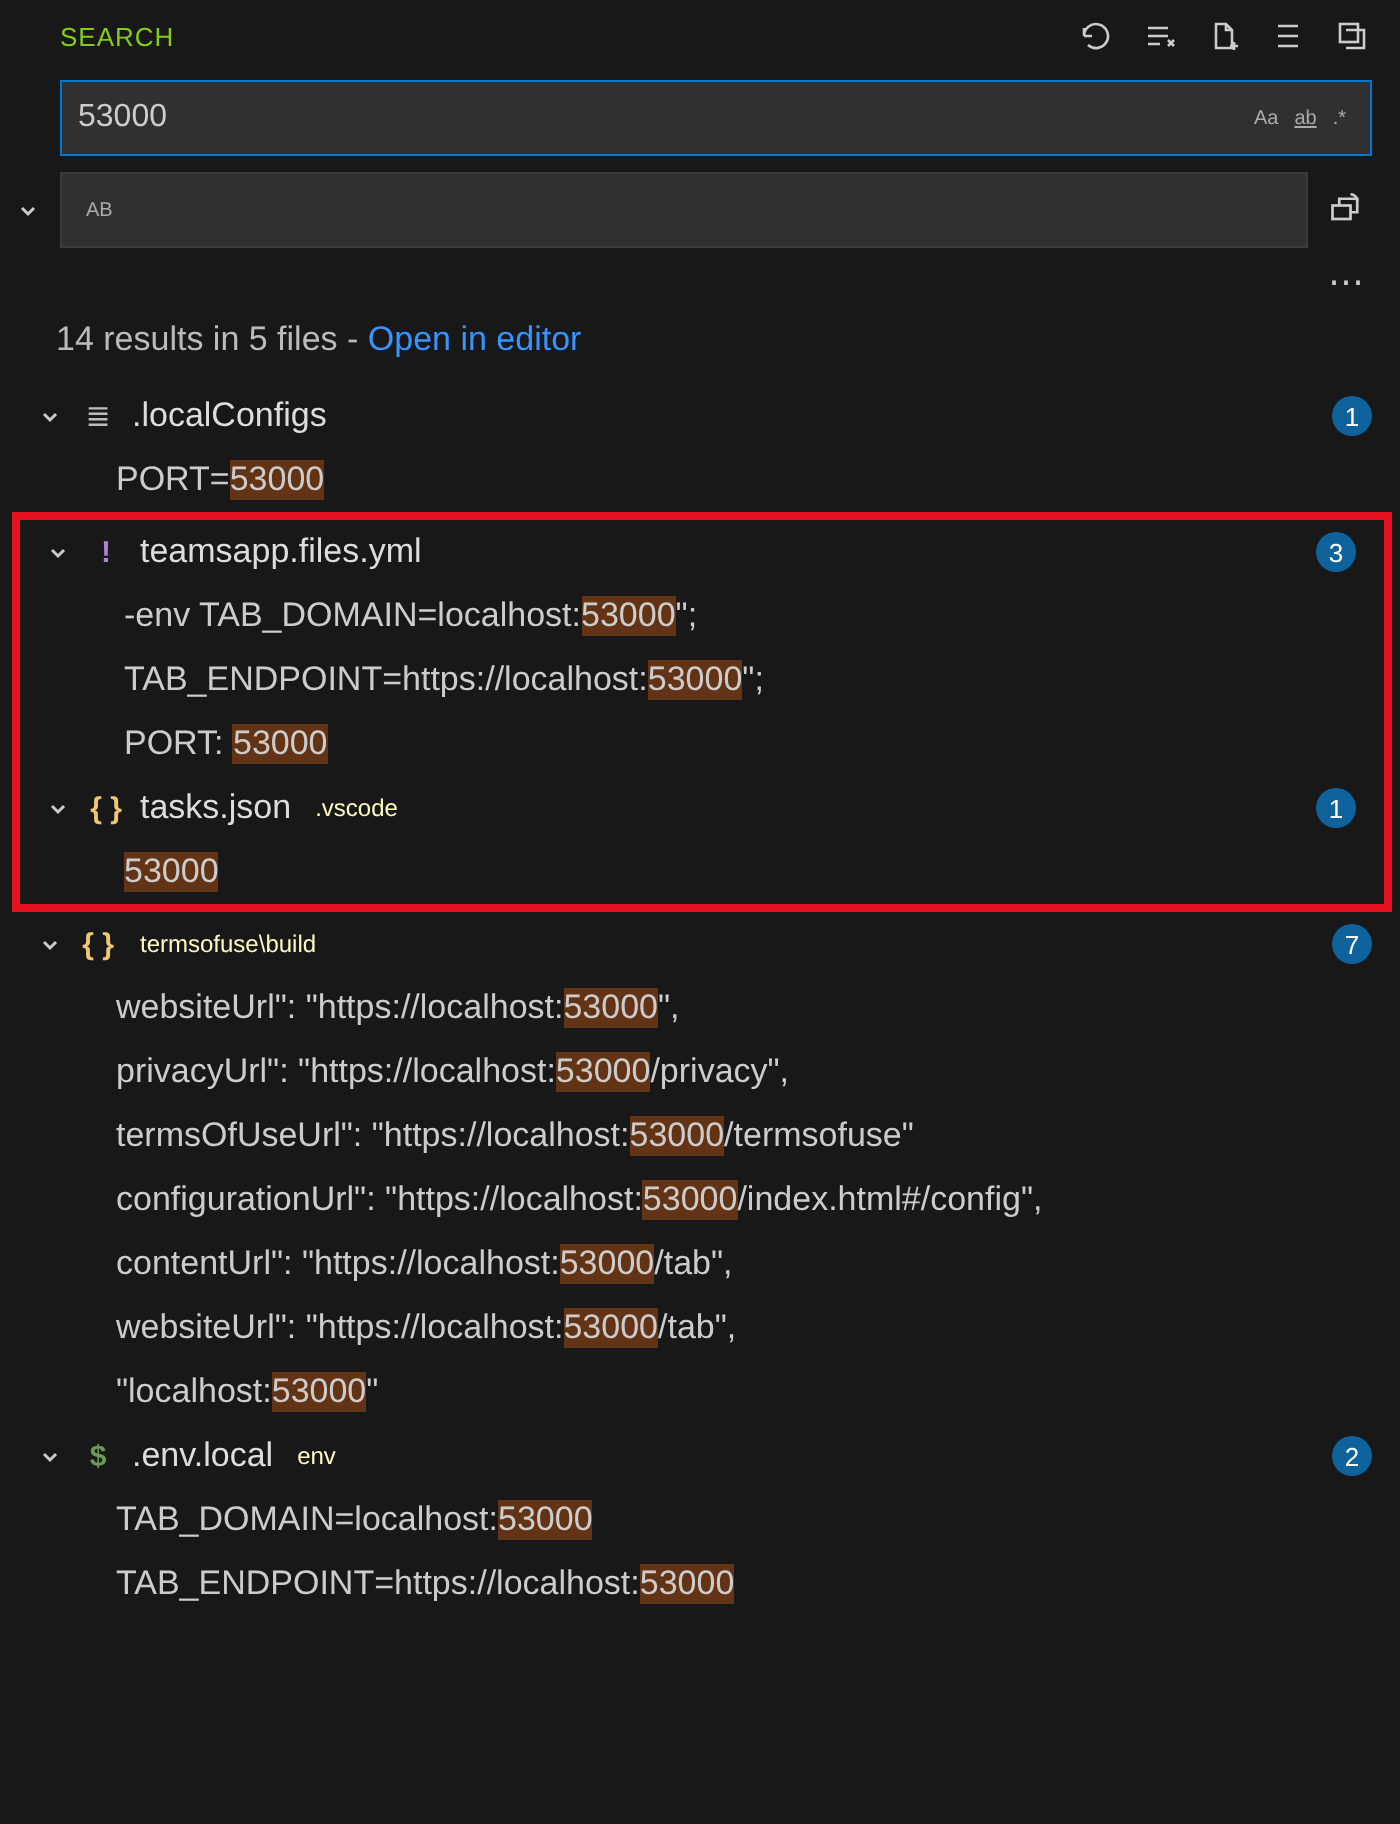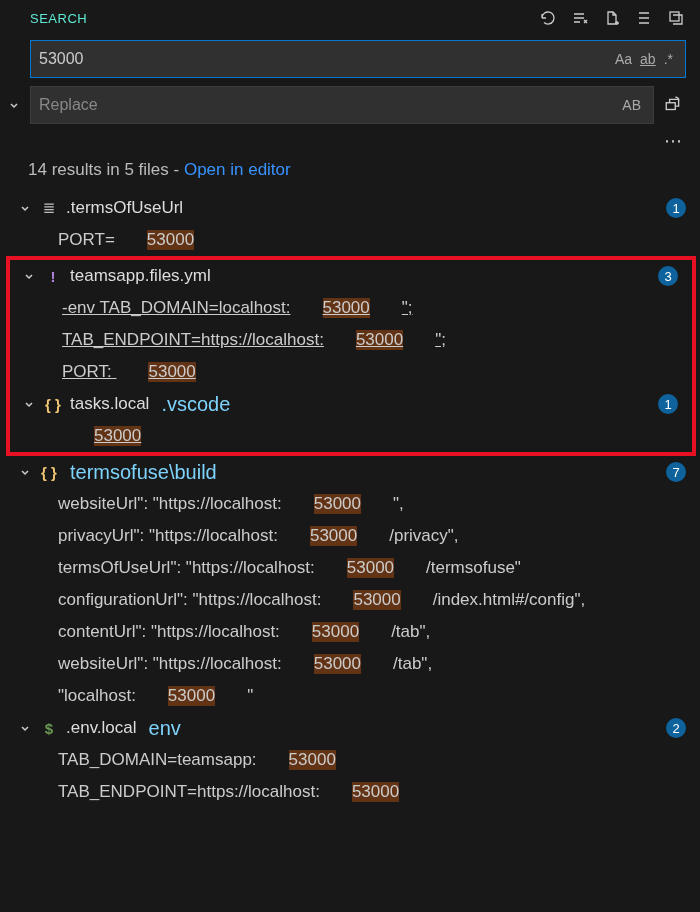--- a/index.html
+++ b/index.html
@@ -14,21 +14,21 @@
   }
   .header {
     display: flex;
     align-items: center;
     padding: 8px 14px 8px 30px;
     height: 36px;
   }
   .header-title {
     font-size: 13px;
     letter-spacing: 0.5px;
-    color: #5eead4;
+    color: #84cc16;
     flex: 1;
   }
   .header-actions {
     display: flex;
     gap: 12px;
   }
   .icon-btn {
     width: 20px;
     height: 20px;
     display: flex;
@@ -65,21 +65,21 @@
     background: transparent;
     border: none;
     outline: none;
     color: #ccc;
     font-size: 16px;
     font-family: inherit;
   }
   .input-wrap input::placeholder { color: #888; }
   .input-affordance {
     color: #aaa;
-    font-size: 14px;
+    font-size: 10px;
     padding: 0 4px;
     cursor: pointer;
     display: inline-flex;
     align-items: center;
   }
   .replace-all {
     width: 26px;
     display: flex;
     justify-content: center;
   }
@@ -111,21 +111,21 @@
     align-items: center;
     justify-content: center;
   }
   .chevron svg { stroke: #ccc; stroke-width: 1.5; fill: none; }
   .file-icon { width: 18px; display: inline-flex; justify-content: center; font-size: 15px; }
   .fi-lines { color: #bbb; }
   .fi-yaml { color: #b180d7; font-weight: bold; }
   .fi-json { color: #f0c674; font-weight: bold; }
   .fi-env { color: #6a9955; font-weight: bold; }
   .file-name { color: #ddd; font-size: 17px; }
-  .file-path { color: #7dd3fc; font-size: 20px; margin-left: 4px; }
+  .file-path { color: #fef9c3; font-size: 12px; margin-left: 4px; }
   .badge {
     margin-left: auto;
     background: #0e639c;
     color: #fff;
     border-radius: 10px;
     min-width: 20px;
     height: 20px;
     font-size: 13px;
     display: flex;
     align-items: center;
@@ -133,31 +133,30 @@
     padding: 0 6px;
   }
   .match-row {
     padding: 4px 14px 4px 58px;
     font-size: 17px;
     color: #ccc;
     height: 32px;
     display: flex;
     align-items: center;
     white-space: pre;
-    gap: 32px;
   }
   .hl {
     background: #623315;
   }
   .red-box {
     border: 4px solid #e81123;
     margin: 0 4px 0 6px;
   }
   .red-box .file-row { padding-left: 12px; }
-  .red-box .match-row { padding-left: 52px; text-decoration: underline; }
+  .red-box .match-row { padding-left: 52px; }
 </style>
 </head>
 <body>
 
 <div class="header">
   <div class="header-title">SEARCH</div>
   <div class="header-actions">
     <span class="icon-btn">
         <svg viewBox="0 0 16 16" width="16" height="16">
           <path d="M2 8a6 6 0 1 1 2 4.5M2 8V4m0 4h4"></path>
@@ -202,21 +201,20 @@
 
 <div class="search-row">
   <div class="expand-col">
     <span class="chevron">
         <svg viewBox="0 0 12 12" width="12" height="12">
           <path d="M3 5l3 3 3-3"></path>
         </svg>
       </span>
   </div>
   <div class="input-wrap">
-    <input placeholder="Replace" style="">
     <span class="input-affordance">AB</span>
   </div>
   <div class="replace-all">
     <svg viewBox="0 0 16 16" width="18" height="18" style="stroke:#ccc;fill:none;stroke-width:1.2">
         <rect x="2" y="6" width="8" height="6"></rect>
         <path d="M5 6V3h8v6h-3"></path>
         <path d="M10 1a3 3 0 0 1 3 3"></path>
       </svg>
   </div>
 </div>
@@ -228,21 +226,21 @@
 </div>
 
 <div class="results" id="results">
     <div class="file-row">
       <span class="chevron">
         <svg viewBox="0 0 12 12" width="12" height="12">
           <path d="M3 5l3 3 3-3"></path>
         </svg>
       </span>
       <span class="file-icon fi-lines">≣</span>
-      <span class="file-name">.termsOfUseUrl</span>
+      <span class="file-name">.localConfigs</span>
       <span class="badge">1</span>
     </div>
     <div class="match-row"><span>PORT=</span><span class="hl">53000</span><span></span></div>
     <div class="red-box">
       <div class="file-row">
         <span class="chevron">
           <svg viewBox="0 0 12 12" width="12" height="12">
             <path d="M3 5l3 3 3-3"></path>
           </svg>
         </span>
@@ -253,21 +251,21 @@
       <div class="match-row"><span>-env TAB_DOMAIN=localhost:</span><span class="hl">53000</span><span>";</span></div>
       <div class="match-row"><span>TAB_ENDPOINT=https://localhost:</span><span class="hl">53000</span><span>";</span></div>
       <div class="match-row"><span>PORT: </span><span class="hl">53000</span><span></span></div>
       <div class="file-row">
         <span class="chevron">
           <svg viewBox="0 0 12 12" width="12" height="12">
             <path d="M3 5l3 3 3-3"></path>
           </svg>
         </span>
         <span class="file-icon fi-json">{ }</span>
-        <span class="file-name">tasks.local</span>
+        <span class="file-name">tasks.json</span>
         <span class="file-path">.vscode</span>
         <span class="badge">1</span>
       </div>
       <div class="match-row"><span></span><span class="hl">53000</span></div>
     </div>
     <div class="file-row">
       <span class="chevron">
         <svg viewBox="0 0 12 12" width="12" height="12">
           <path d="M3 5l3 3 3-3"></path>
         </svg>
@@ -287,15 +285,15 @@
       <span class="chevron">
         <svg viewBox="0 0 12 12" width="12" height="12">
           <path d="M3 5l3 3 3-3"></path>
         </svg>
       </span>
       <span class="file-icon fi-env">$</span>
       <span class="file-name">.env.local</span>
       <span class="file-path">env</span>
       <span class="badge">2</span>
     </div>
-    <div class="match-row"><span>TAB_DOMAIN=teamsapp:</span><span class="hl">53000</span><span></span></div>
+    <div class="match-row"><span>TAB_DOMAIN=localhost:</span><span class="hl">53000</span><span></span></div>
     <div class="match-row"><span>TAB_ENDPOINT=https://localhost:</span><span class="hl">53000</span><span></span></div>
   </div>
 
 </body></html>

